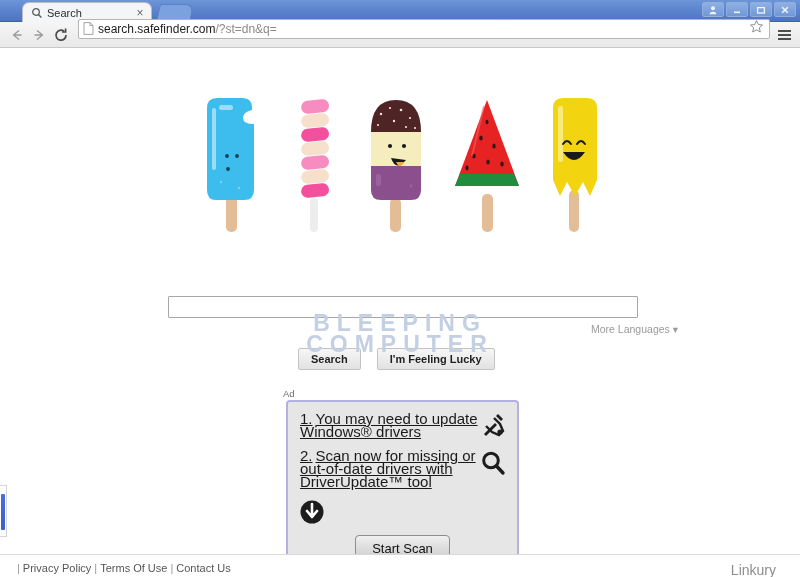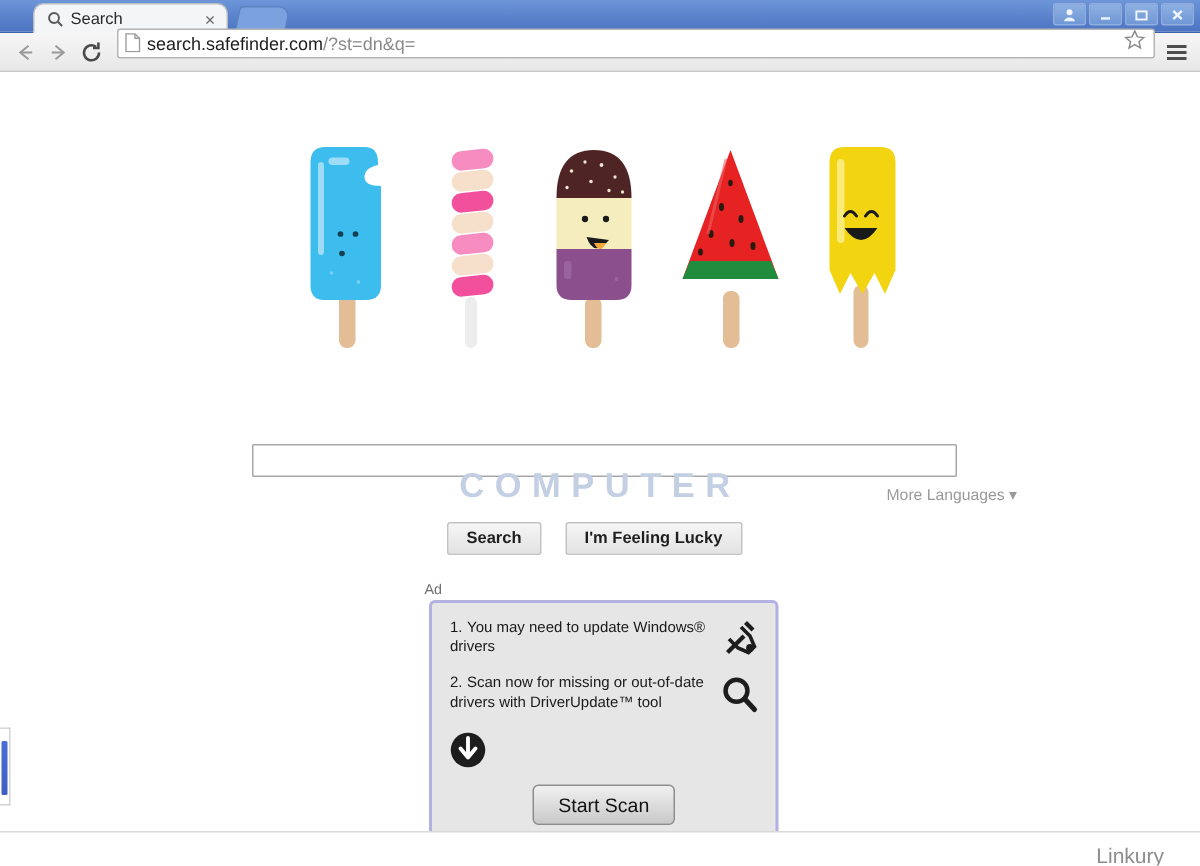--- a/index.html
+++ b/index.html
@@ -249,24 +249,25 @@
     color: #3a3ad4;
     margin-bottom: 10px;
   }
   .aditem {
     display: flex;
     align-items: flex-start;
     margin-bottom: 10px;
   }
   .aditem .txt {
     flex: 1 1 auto;
-    font-size: 10px;
+    font-size: 15px;
     color: #1a1a1a;
     line-height: 13px;
     padding-left: 3px;
+    text-decoration: underline;
   }
   .aditem .num { padding-right: 3px; }
   .aditem .ico {
     flex: 0 0 30px;
     display: flex; align-items: flex-start; justify-content: center;
     padding-top: 1px;
   }
   .aditem .ico svg { display:block; }
   .scanwrap { text-align: center; margin-top: 4px; }
   .scanbtn {
@@ -480,20 +481,21 @@
         <rect x="11" y="12" width="5" height="56" rx="2.5" fill="#f9ea7a"></rect>
         <path d="M16 50 Q20 44 24 50" stroke="#1a1a1a" stroke-width="2" fill="none" stroke-linecap="round"></path>
         <path d="M30 50 Q34 44 38 50" stroke="#1a1a1a" stroke-width="2" fill="none" stroke-linecap="round"></path>
         <path d="M16 58 Q27 74 38 58 Z" fill="#1a1a1a"></path>
       </svg>
     </div>
 
   </div>
 
   <div class="watermark">
+    <div>BLEEPING</div>
     <div>COMPUTER</div>
   </div>
 
   <div class="searchwrap">
     <div class="searchbox">
       <input type="text" placeholder="" style="">
     </div>
     <div class="langrow">More Languages ▾</div>
     <div class="btnrow">
       <button class="gbtn">Search</button>
@@ -538,15 +540,18 @@
 
     <div class="scanwrap">
       <button class="scanbtn">Start Scan</button>
     </div>
 
   </div>
 
 </div>
 
 <div class="footer">
+  <div class="links">
+    <span class="sep">|</span><a>Privacy Policy</a><span class="sep">|</span><a>Terms Of Use</a><span class="sep">|</span><a>Contact Us</a>
+  </div>
   <div class="brand">Linkury</div>
 
 </div>
 
 </body></html>

